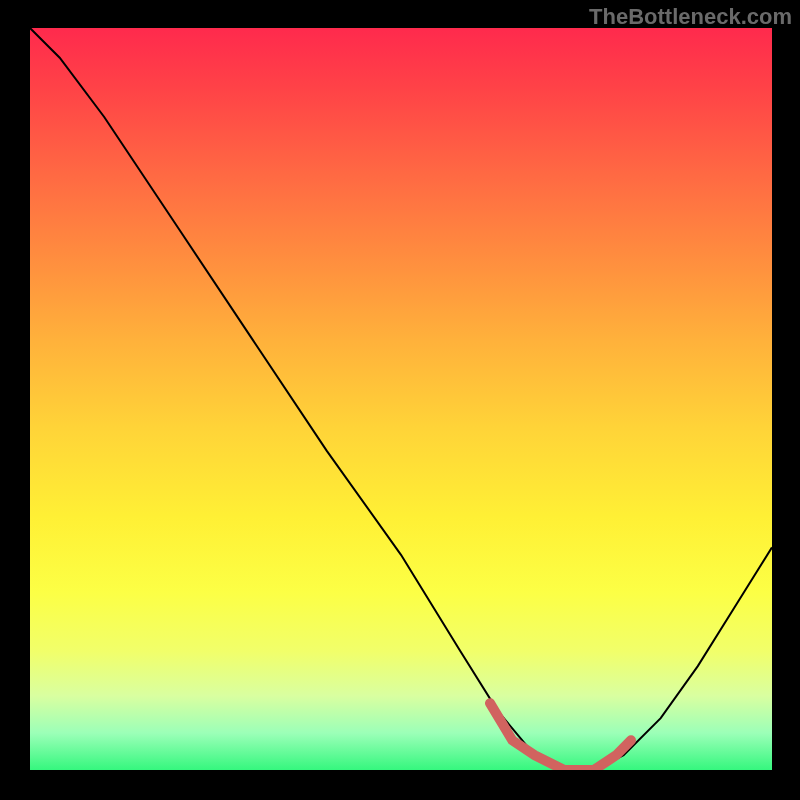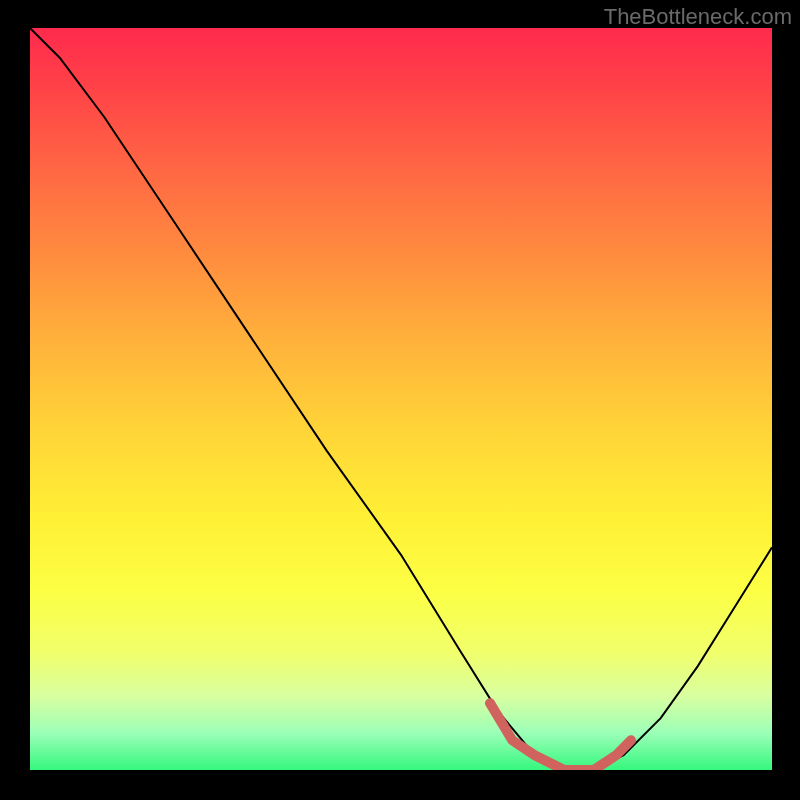--- a/index.html
+++ b/index.html
@@ -10,21 +10,21 @@
     height: 800px;
     position: relative;
     font-family: Arial, sans-serif;
   }
   .watermark {
     position: absolute;
     top: 4px;
     right: 8px;
     color: #6a6a6a;
     font-size: 22px;
-    font-weight: 400;
+    font-weight: 700;
     z-index: 10;
   }
   .plot {
     position: absolute;
     left: 30px;
     top: 28px;
     width: 742px;
     height: 742px;
     background: linear-gradient(to bottom,
       #ff2a4d 0%,

